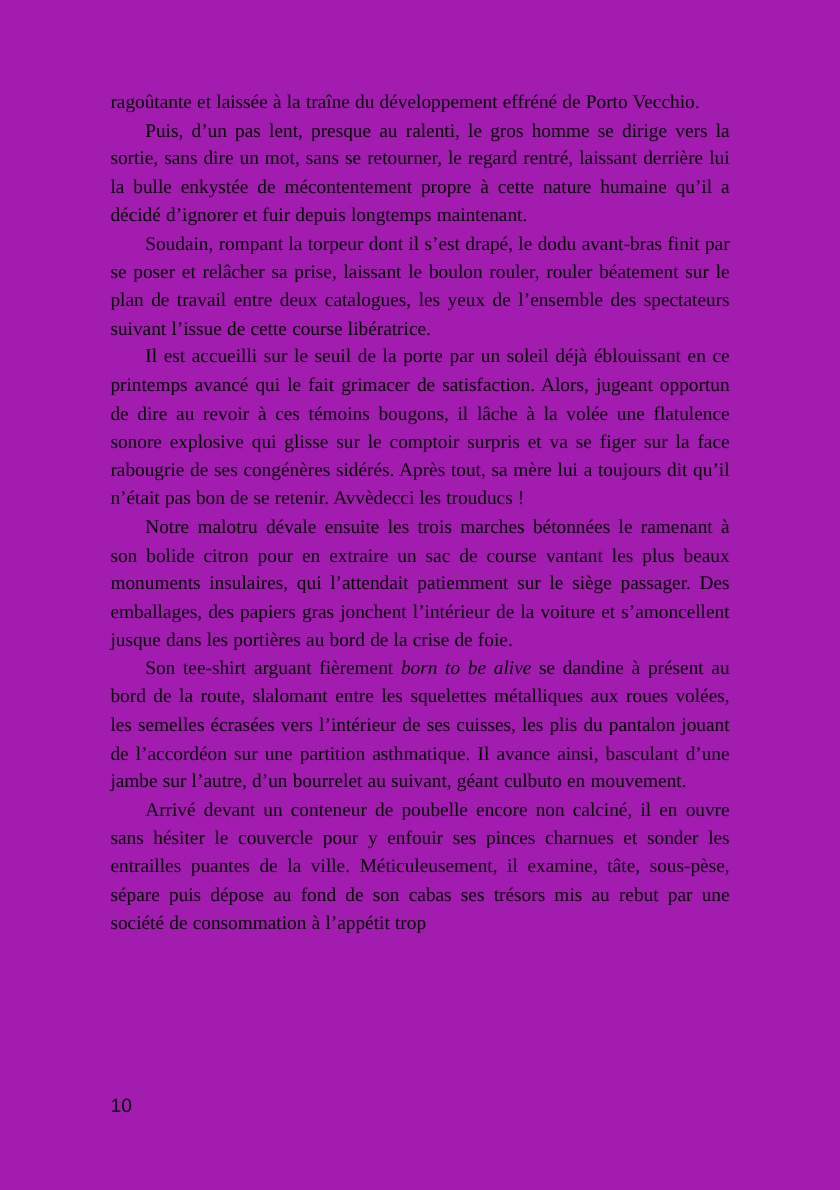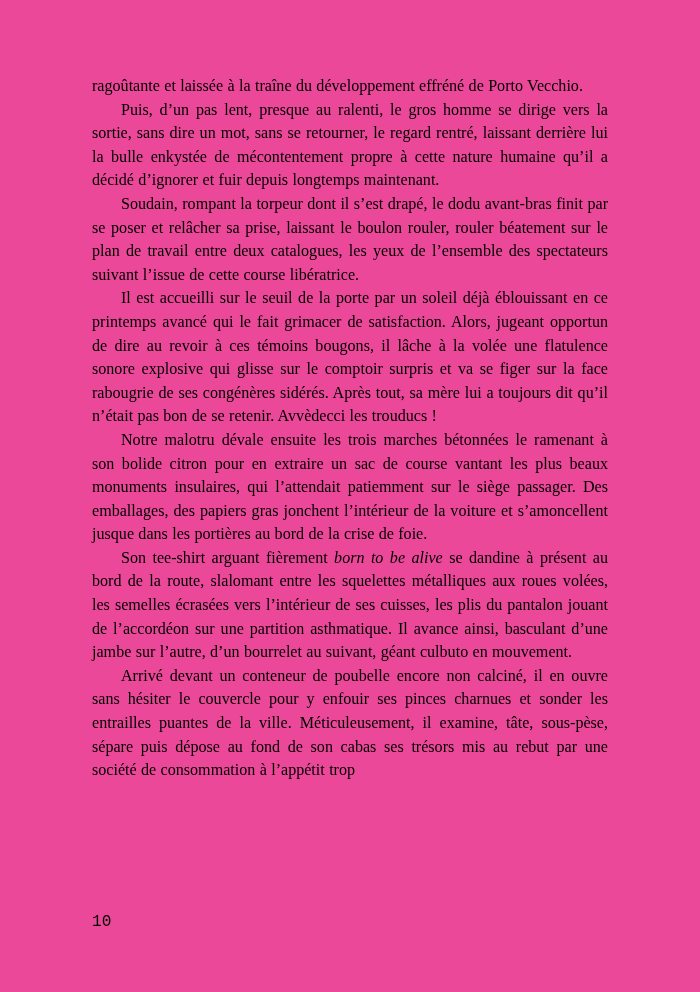--- a/index.html
+++ b/index.html
@@ -4,21 +4,21 @@
 <style>
   html, body {
     margin: 0;
     padding: 0;
     background: #ffffff;
   }
   .page {
     position: relative;
     width: 700px;
     height: 992px;
-    background: #ec4899;
+    background: #a21caf;
     overflow: hidden;
     box-sizing: border-box;
   }
   .text-block {
     position: absolute;
     left: 92px;
     top: 74px;
     width: 516px;
   }
   .para {
@@ -38,21 +38,21 @@
   .para.first {
     text-indent: 0;
   }
   .para em {
     font-style: italic;
   }
   .page-number {
     position: absolute;
     left: 92px;
     top: 912px;
-    font-family: Liberation Mono, monospace;
+    font-family: Liberation Sans, sans-serif;
     font-size: 16.1px;
     line-height: 20px;
     color: #000000;
   }
 </style>
 </head>
 <body>
 
 <div class="page">
   <div class="text-block" id="text-block">

